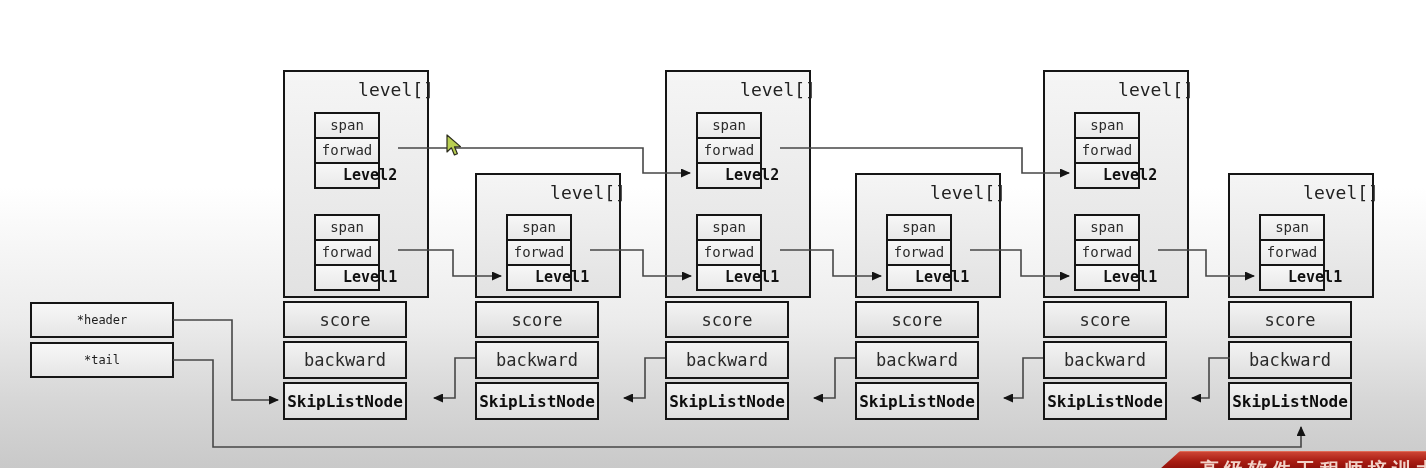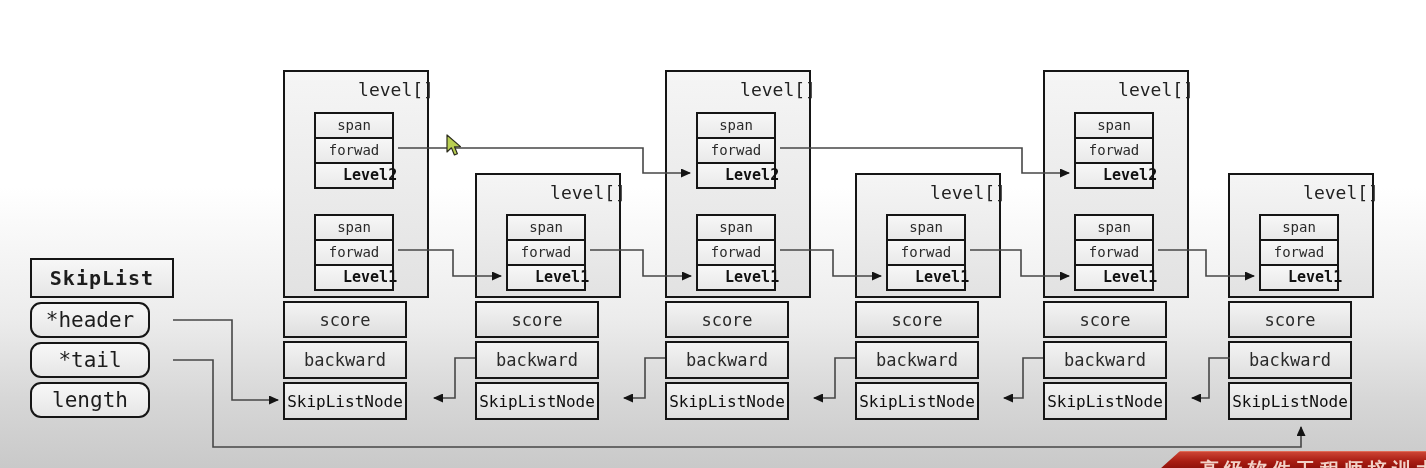--- a/index.html
+++ b/index.html
@@ -17,40 +17,40 @@
     background:linear-gradient(180deg,#f7f7f7 0%,#e6e6e6 100%);
     box-sizing:border-box;
   }
   
   .sl-title{
     left:30px;top:258px;width:144px;height:40px;
     font-weight:bold;font-size:20px;letter-spacing:1px;
     display:flex;align-items:center;justify-content:center;
   }
   .sl-row{
-    left:30px;width:120px;height:36px;
-    font-size:21px;
-    display:flex;align-items:center;justify-content:center;border-radius:11px;
+    left:30px;width:144px;height:36px;
+    font-size:12px;
+    display:flex;align-items:center;justify-content:center;
   }
   
   .node{position:absolute;width:146px;}
   .levels{
     position:absolute;left:0;width:146px;
     border:2px solid #151515;
     background:linear-gradient(180deg,#f5f5f5 0%,#e2e2e2 100%);
     box-sizing:border-box;
   }
   .tall .levels{top:0;height:228px;}
   .short .levels{top:0;height:125px;}
   .lvl-label{
     position:absolute;top:7px;left:0;width:100%;
     text-align:center;font-size:18px;color:#222;margin-left:40px;
   }
   .lvlbox{
-    position:absolute;left:29px;width:80px;
+    position:absolute;left:29px;width:66px;
     border:2px solid #151515;
     background:#f0f0f0;
     box-sizing:border-box;
   }
   .tall .lvlbox.l2{top:40px;}
   .tall .lvlbox.l1{top:142px;}
   .short .lvlbox.l1{top:39px;}
   .cell{
     height:23px;line-height:23px;text-align:center;
     font-size:14px;color:#2a2a2a;
@@ -66,21 +66,21 @@
     box-sizing:border-box;
     display:flex;align-items:center;justify-content:center;
     font-size:17px;color:#2a2a2a;
   }
   .tall .row.score{top:231px;height:37px;}
   .tall .row.back {top:271px;height:38px;}
   .tall .row.foot {top:312px;height:38px;}
   .short .row.score{top:128px;height:37px;}
   .short .row.back {top:168px;height:38px;}
   .short .row.foot {top:209px;height:38px;}
-  .row.foot{font-weight:normal;font-size:16px;color:#0d0d0d;}
+  .row.foot{font-weight:bold;font-size:16px;color:#0d0d0d;}
   
   svg.wires{position:absolute;left:0;top:0;pointer-events:none;}
   
   .banner{
     position:absolute;left:1156px;top:451px;width:270px;height:17px;
     overflow:hidden;
     clip-path:polygon(24px 0,100% 0,100% 100%,4px 100%);
     background:linear-gradient(180deg,#cc4434 0%,#a81c12 55%,#8e100a 100%);
     border-top:1px solid #e06a55;
   }
@@ -89,24 +89,22 @@
     font-size:19px;font-weight:bold;letter-spacing:5px;
     color:#f2d2c8;white-space:nowrap;
     font-family:"DejaVu Sans","Liberation Sans",sans-serif;
   }
 </style>
 </head>
 <body>
 
 <div class="stage">
 
-  <div class="box sl-title">SkipList</div>
   <div class="box sl-row" style="top:302px">*header</div>
   <div class="box sl-row" style="top:342px">*tail</div>
-  <div class="box sl-row" style="top:382px">length</div>
 
   <div class="node tall" style="left:283px;top:70px">
     <div class="levels">
       <div class="lvl-label">level[]</div>
       <div class="lvlbox l2">
         <div class="cell">span</div>
         <div class="cell">forwad</div>
         <div class="cell name">Level2</div>
       </div>
       <div class="lvlbox l1">

